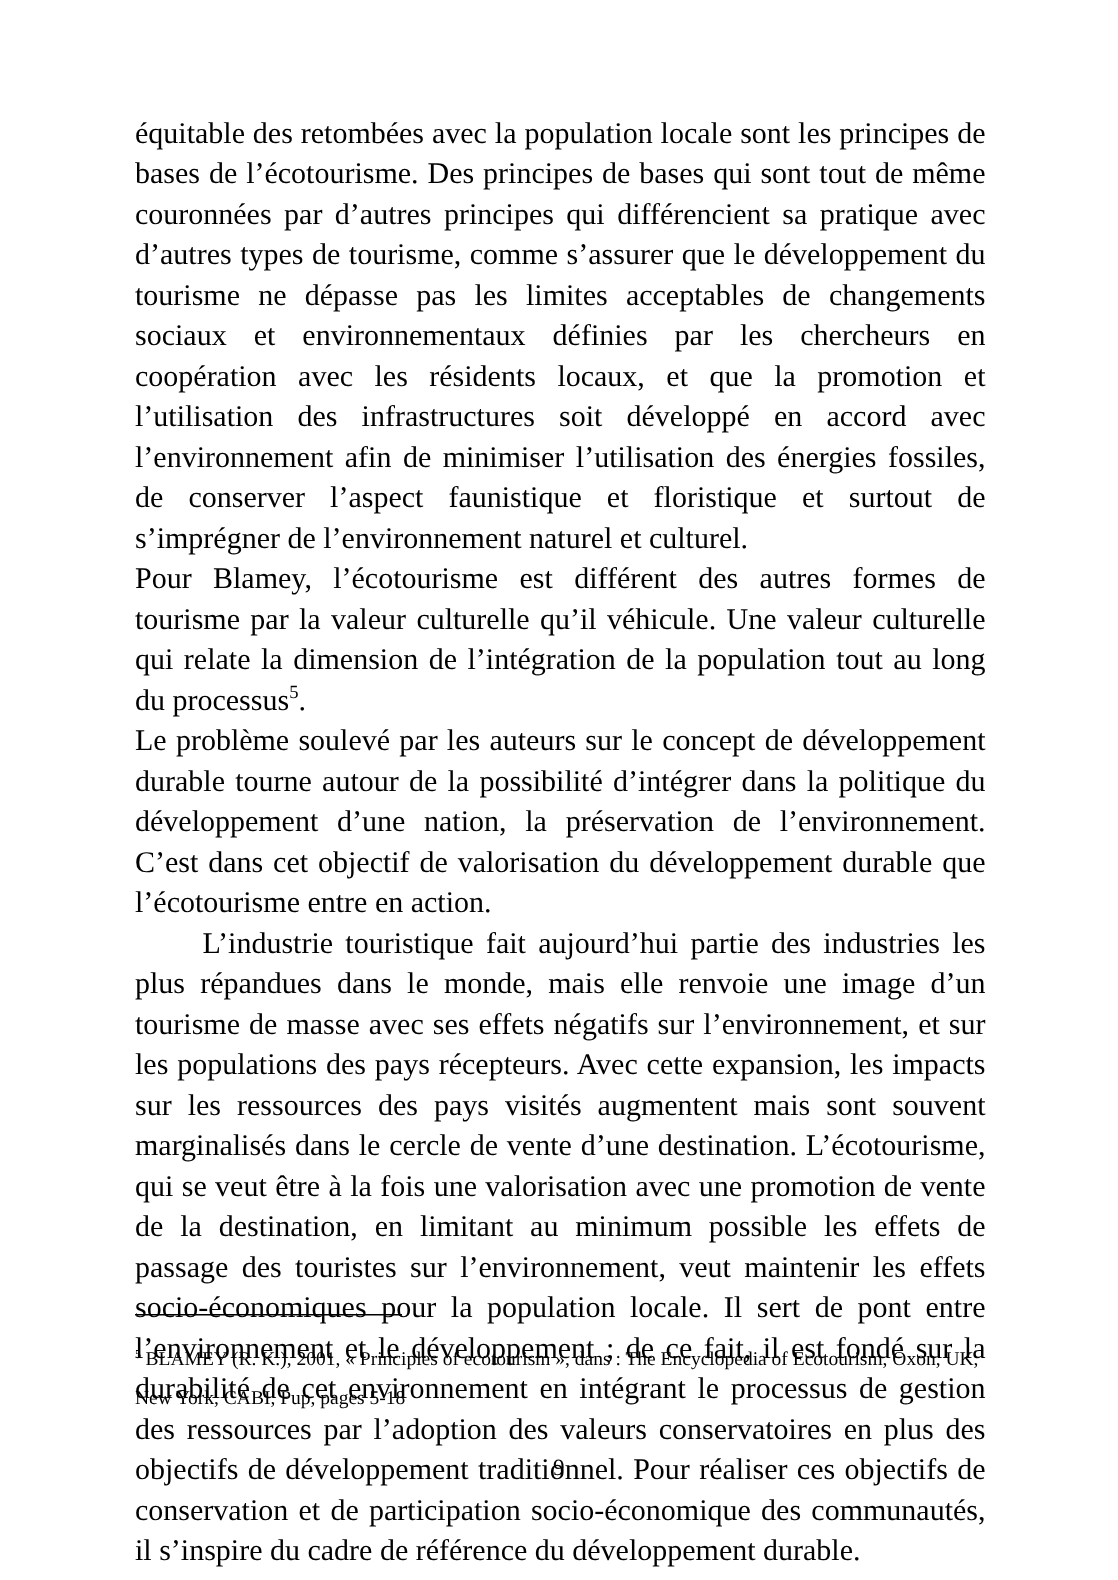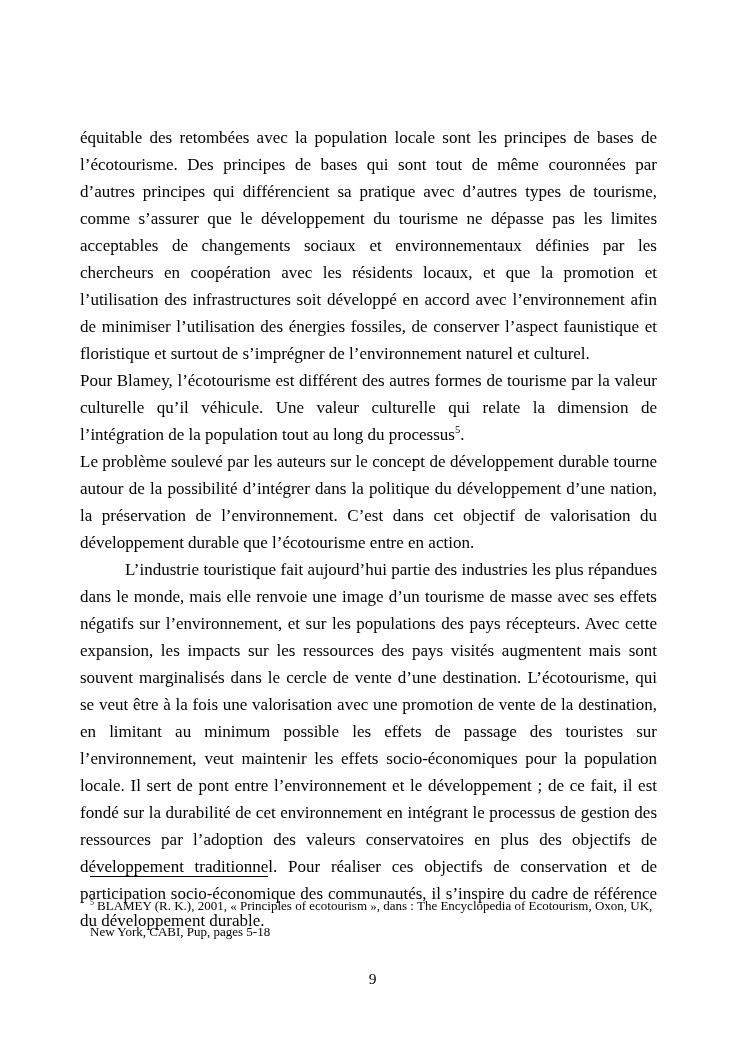--- a/index.html
+++ b/index.html
@@ -8,26 +8,25 @@
     height: 1053px;
     background: #ffffff;
     color: #000000;
     font-family: "Liberation Serif", "DejaVu Serif", serif;
     position: relative;
     overflow: hidden;
   }
   .content {
     position: absolute;
     top: 76px;
-    left: 80px;
+    left: 90px;
     right: 88px;
-    font-size: 17px;
+    font-size: 20px;
     line-height: 27px;
     text-align: justify;
-    margin-top: 48px;
   }
   p { margin: 0; }
   sup {
     font-size: 0.62em;
     vertical-align: super;
     line-height: 0;
   }
   .heading {
     font-weight: bold;
     margin: 36px 0 14px 0;

